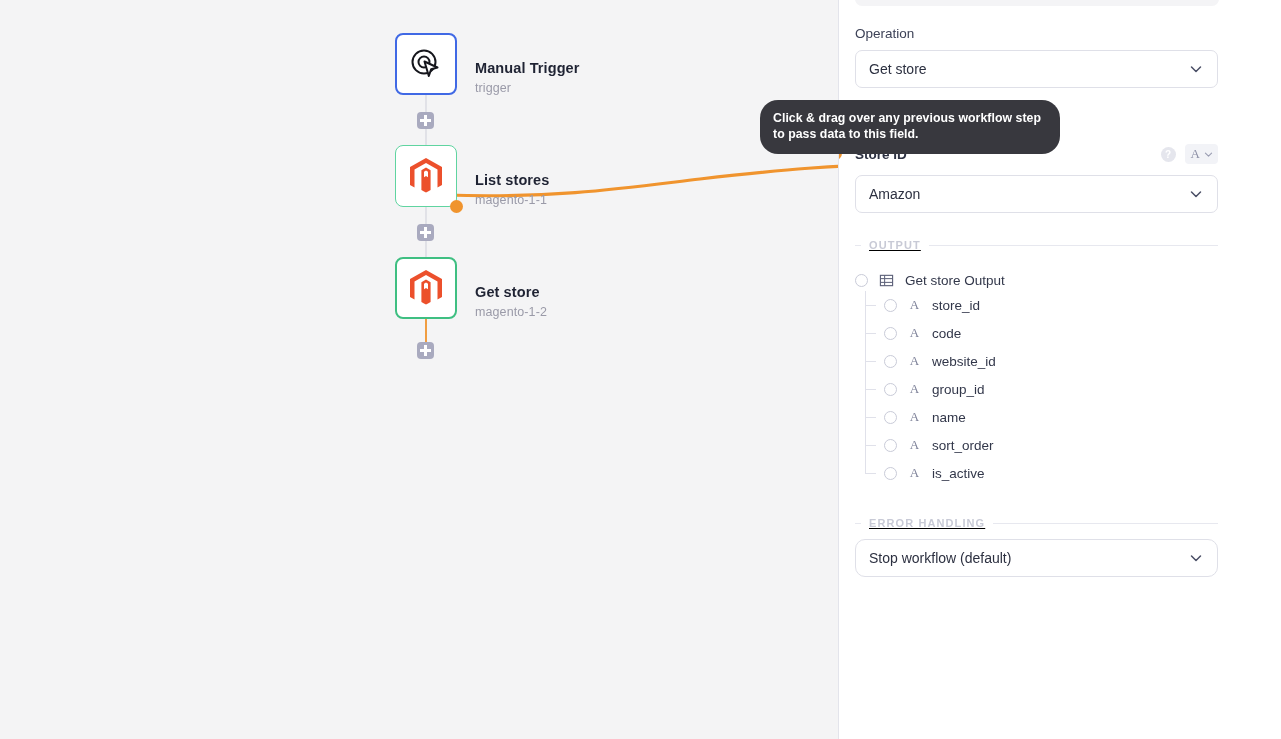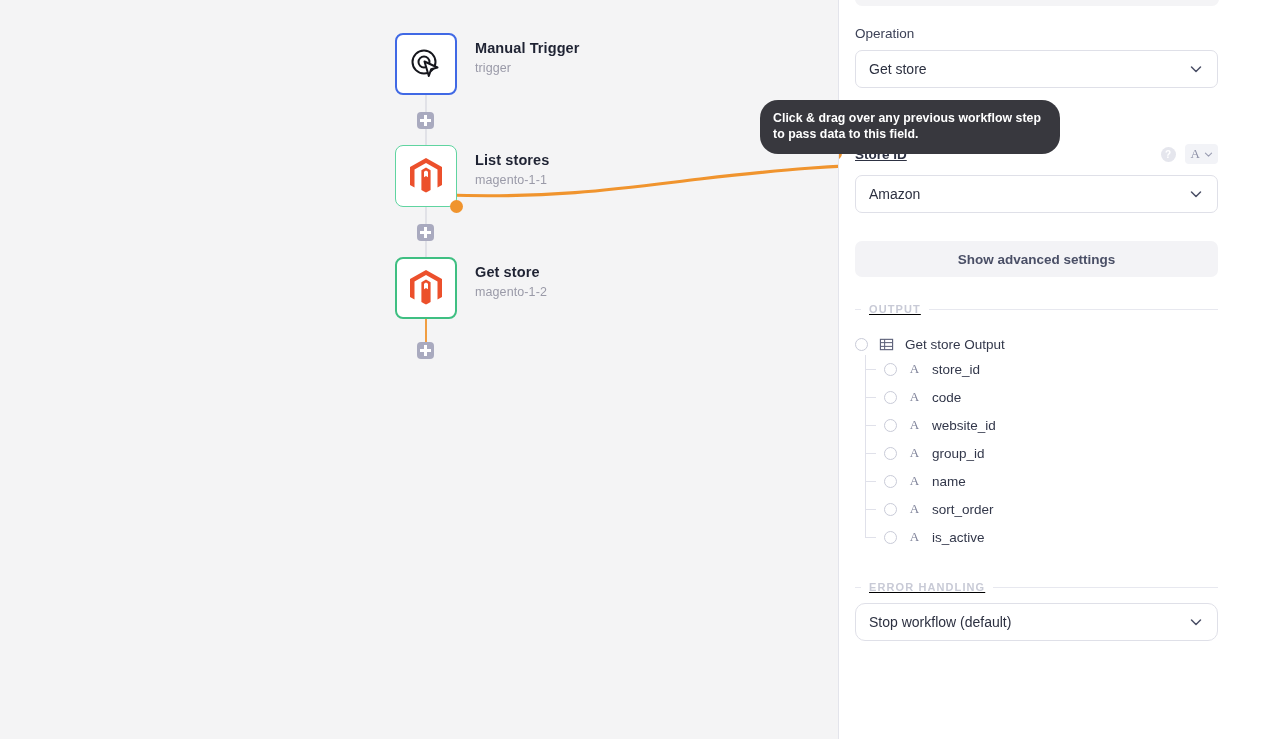--- a/index.html
+++ b/index.html
@@ -13,21 +13,21 @@
 
   
   #canvas {
     position: absolute; left: 0; top: 0;
     width: 885px; height: 739px;
     background: #f4f4f5;
     overflow: hidden;
   }
   #edges { position: absolute; left: 0; top: 0; width: 885px; height: 739px; pointer-events: none; }
 
-  .node-group { position: absolute; display: flex; align-items: flex-start; }
+  .node-group { position: absolute; display: flex; align-items: flex-end; }
 
   .node-box {
     width: 62px; height: 62px;
     background: #ffffff;
     border-radius: 8px;
     display: flex; align-items: center; justify-content: center;
     position: relative;
     flex: 0 0 auto;
   }
   .node-box.trigger { border: 2px solid #4069e5; }
@@ -127,21 +127,21 @@
     background: #fff;
   }
   .select-box .val { flex: 1; }
   .chev { width: 16px; height: 16px; flex: 0 0 auto; }
 
   .param-row {
     position: relative;
     display: flex; align-items: center;
     margin-top: 24px; height: 20px;
   }
-  .param-name { font-size: 13.5px; font-weight: bold; color: #2d3142; text-decoration: underline; }
+  .param-name { font-size: 13.5px; font-weight: bold; color: #2d3142; }
   .req { color: #e8503a; font-weight: bold; margin-left: 1px; }
   .param-right { margin-left: auto; display: flex; align-items: center; gap: 9px; }
   .help-ico {
     width: 15px; height: 15px; border-radius: 50%;
     background: #e5e6ed; color: #ffffff;
     font-size: 10px; font-weight: bold;
     display: flex; align-items: center; justify-content: center;
     cursor: pointer;
   }
   .type-pill {
@@ -334,21 +334,20 @@
       </div>
     </div>
 
     <div class="select-box" style="margin-top:11px;">
       <span class="val">Amazon</span>
       <svg class="chev" viewBox="0 0 16 16">
         <path d="M3.5,6 L8,10.5 L12.5,6" fill="none" stroke="#4a4f66" stroke-width="1.5" stroke-linecap="round" stroke-linejoin="round"></path>
       </svg>
     </div>
 
-    <div class="adv-btn">Show advanced settings</div>
 
     <div class="legend-row">
       <span class="dash"></span>
       <span class="txt">OUTPUT</span>
       <span class="line"></span>
     </div>
 
     <div class="tree">
       <div class="tree-root">
         <span class="radio"></span>

